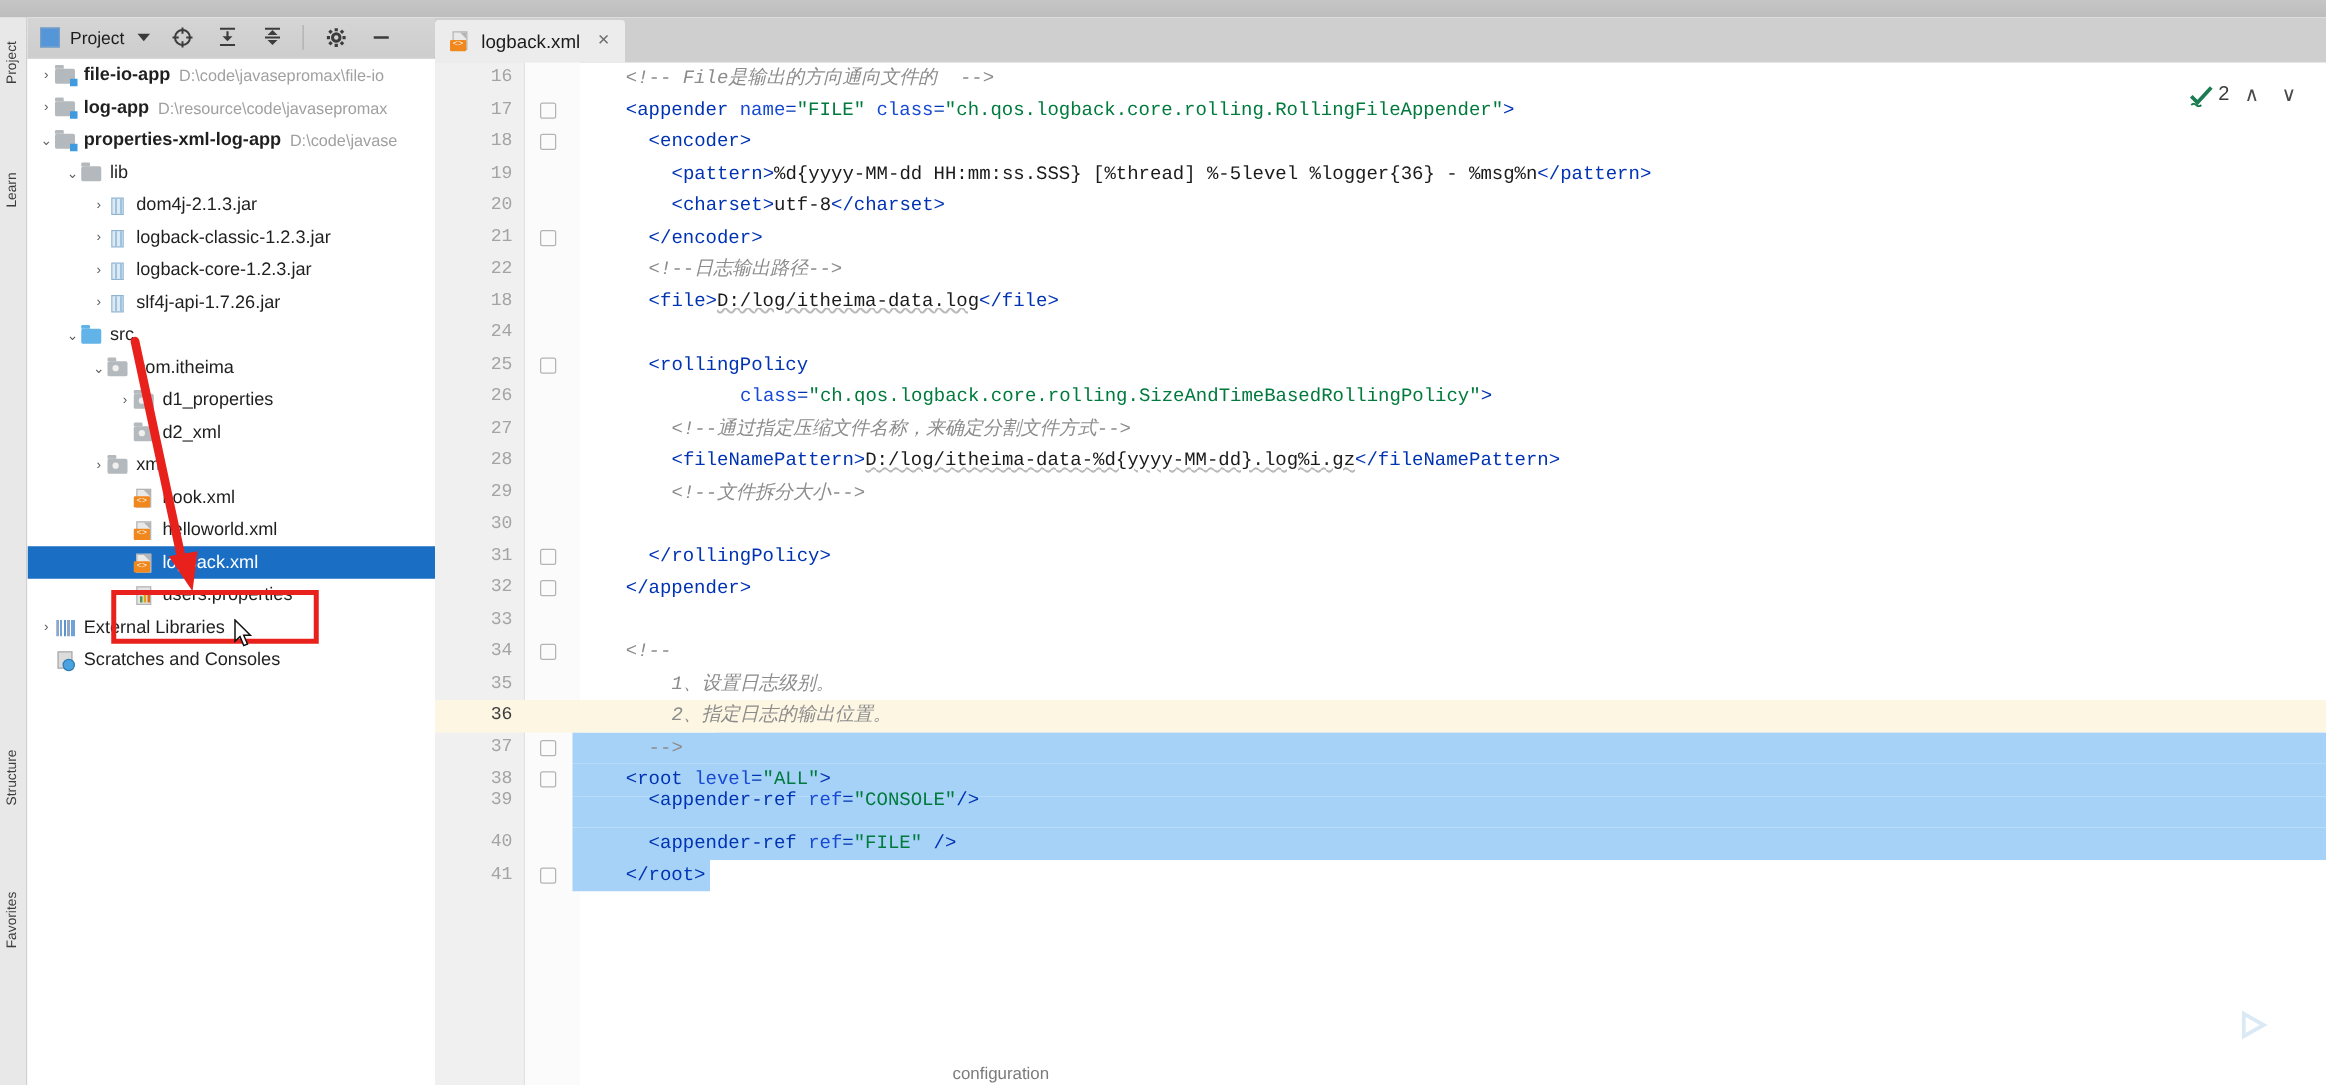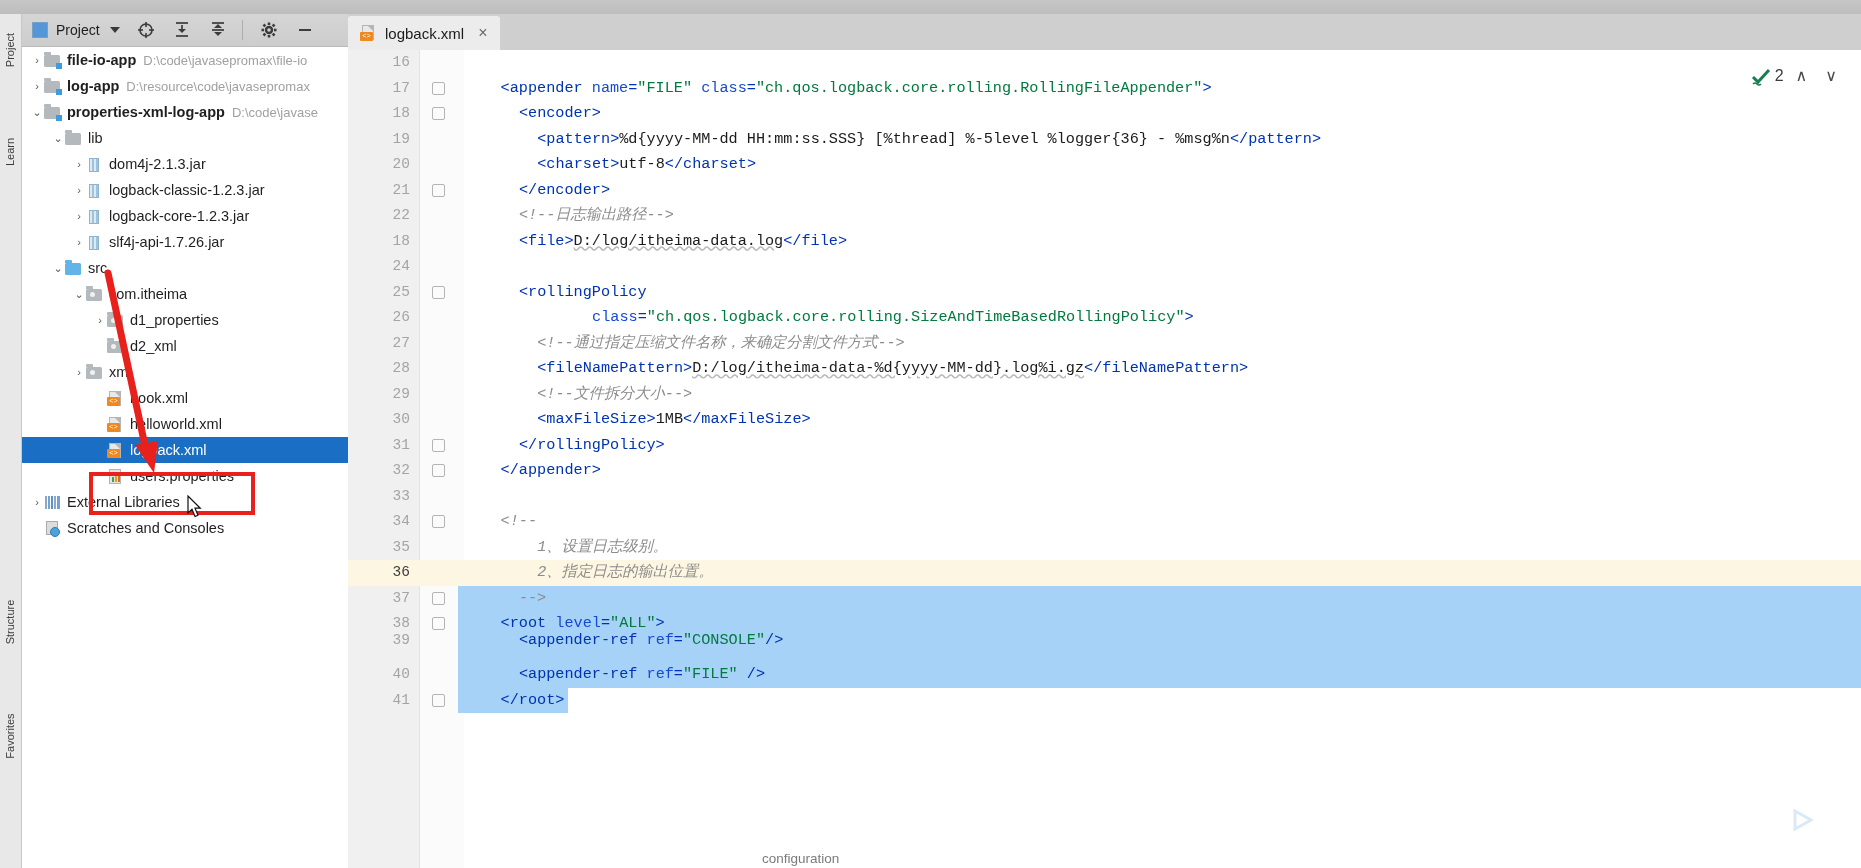--- a/index.html
+++ b/index.html
@@ -402,20 +402,21 @@
     <div class="codearea" id="codearea">
         <div class="sel-band" style="left: 225.8px; top: 510px; width: 1513px; height: 25.5px;"></div>
         <div class="sel-band" style="left: 110px; top: 535.5px; width: 1513px; height: 25.5px;"></div>
         <div class="sel-band" style="left: 110px; top: 561px; width: 1513px; height: 25.5px;"></div>
         <div class="sel-band" style="left: 110px; top: 586.5px; width: 1513px; height: 25.5px;"></div>
         <div class="sel-band" style="left: 110px; top: 612px; width: 1513px; height: 25.5px;"></div>
         <div class="sel-band" style="left: 110px; top: 637.5px; width: 109.8px; height: 25.5px;"></div>
         <div class="code-layer">
           <div class="ln" style="top: 0px;">
             <span class="lnum">16</span>
+            <span class="ctext" style="left: 152.6px;"><span class="tok-cmt">&lt;!-- File是输出的方向通向文件的  --&gt;</span></span>
           </div>
           <div class="ln" style="top: 25.5px;">
             <span class="lnum">17</span>
             <span style="position: absolute; left: 84px; top: 6px; width: 13px; height: 13px; border: 1px solid rgb(180, 180, 180); background: rgb(251, 251, 251); border-radius: 2px;"></span>
             <span class="ctext" style="left: 152.6px;"><span class="tok-br">&lt;</span><span class="tok-tag">appender</span><span class="tok-txt"> </span><span class="tok-attr">name</span><span class="tok-br">=</span><span class="tok-val">"FILE"</span><span class="tok-txt"> </span><span class="tok-attr">class</span><span class="tok-br">=</span><span class="tok-val">"ch.qos.logback.core.rolling.RollingFileAppender"</span><span class="tok-br">&gt;</span></span>
           </div>
           <div class="ln" style="top: 51px;">
             <span class="lnum">18</span>
             <span style="position: absolute; left: 84px; top: 6px; width: 13px; height: 13px; border: 1px solid rgb(180, 180, 180); background: rgb(251, 251, 251); border-radius: 2px;"></span>
             <span class="ctext" style="left: 170.9px;"><span class="tok-br">&lt;</span><span class="tok-tag">encoder</span><span class="tok-br">&gt;</span></span>
@@ -460,21 +461,20 @@
           <div class="ln" style="top: 306px;">
             <span class="lnum">28</span>
             <span class="ctext" style="left: 189.2px;"><span class="tok-br">&lt;</span><span class="tok-tag">fileNamePattern</span><span class="tok-br">&gt;</span><span class="tok-txt squig">D:/log/itheima-data-%d{yyyy-MM-dd}.log%i.gz</span><span class="tok-br">&lt;/</span><span class="tok-tag">fileNamePattern</span><span class="tok-br">&gt;</span></span>
           </div>
           <div class="ln" style="top: 331.5px;">
             <span class="lnum">29</span>
             <span class="ctext" style="left: 189.2px;"><span class="tok-cmt">&lt;!--文件拆分大小--&gt;</span></span>
           </div>
           <div class="ln" style="top: 357px;">
             <span class="lnum">30</span>
-            <span class="ctext" style="left: 189.2px;"><span class="tok-br">&lt;</span><span class="tok-tag">maxFileSize</span><span class="tok-br">&gt;</span><span class="tok-txt">1MB</span><span class="tok-br">&lt;/</span><span class="tok-tag">maxFileSize</span><span class="tok-br">&gt;</span></span>
           </div>
           <div class="ln" style="top: 382.5px;">
             <span class="lnum">31</span>
             <span style="position: absolute; left: 84px; top: 6px; width: 13px; height: 13px; border: 1px solid rgb(180, 180, 180); background: rgb(251, 251, 251); border-radius: 2px;"></span>
             <span class="ctext" style="left: 170.9px;"><span class="tok-br">&lt;/</span><span class="tok-tag">rollingPolicy</span><span class="tok-br">&gt;</span></span>
           </div>
           <div class="ln" style="top: 408px;">
             <span class="lnum">32</span>
             <span style="position: absolute; left: 84px; top: 6px; width: 13px; height: 13px; border: 1px solid rgb(180, 180, 180); background: rgb(251, 251, 251); border-radius: 2px;"></span>
             <span class="ctext" style="left: 152.6px;"><span class="tok-br">&lt;/</span><span class="tok-tag">appender</span><span class="tok-br">&gt;</span></span>

